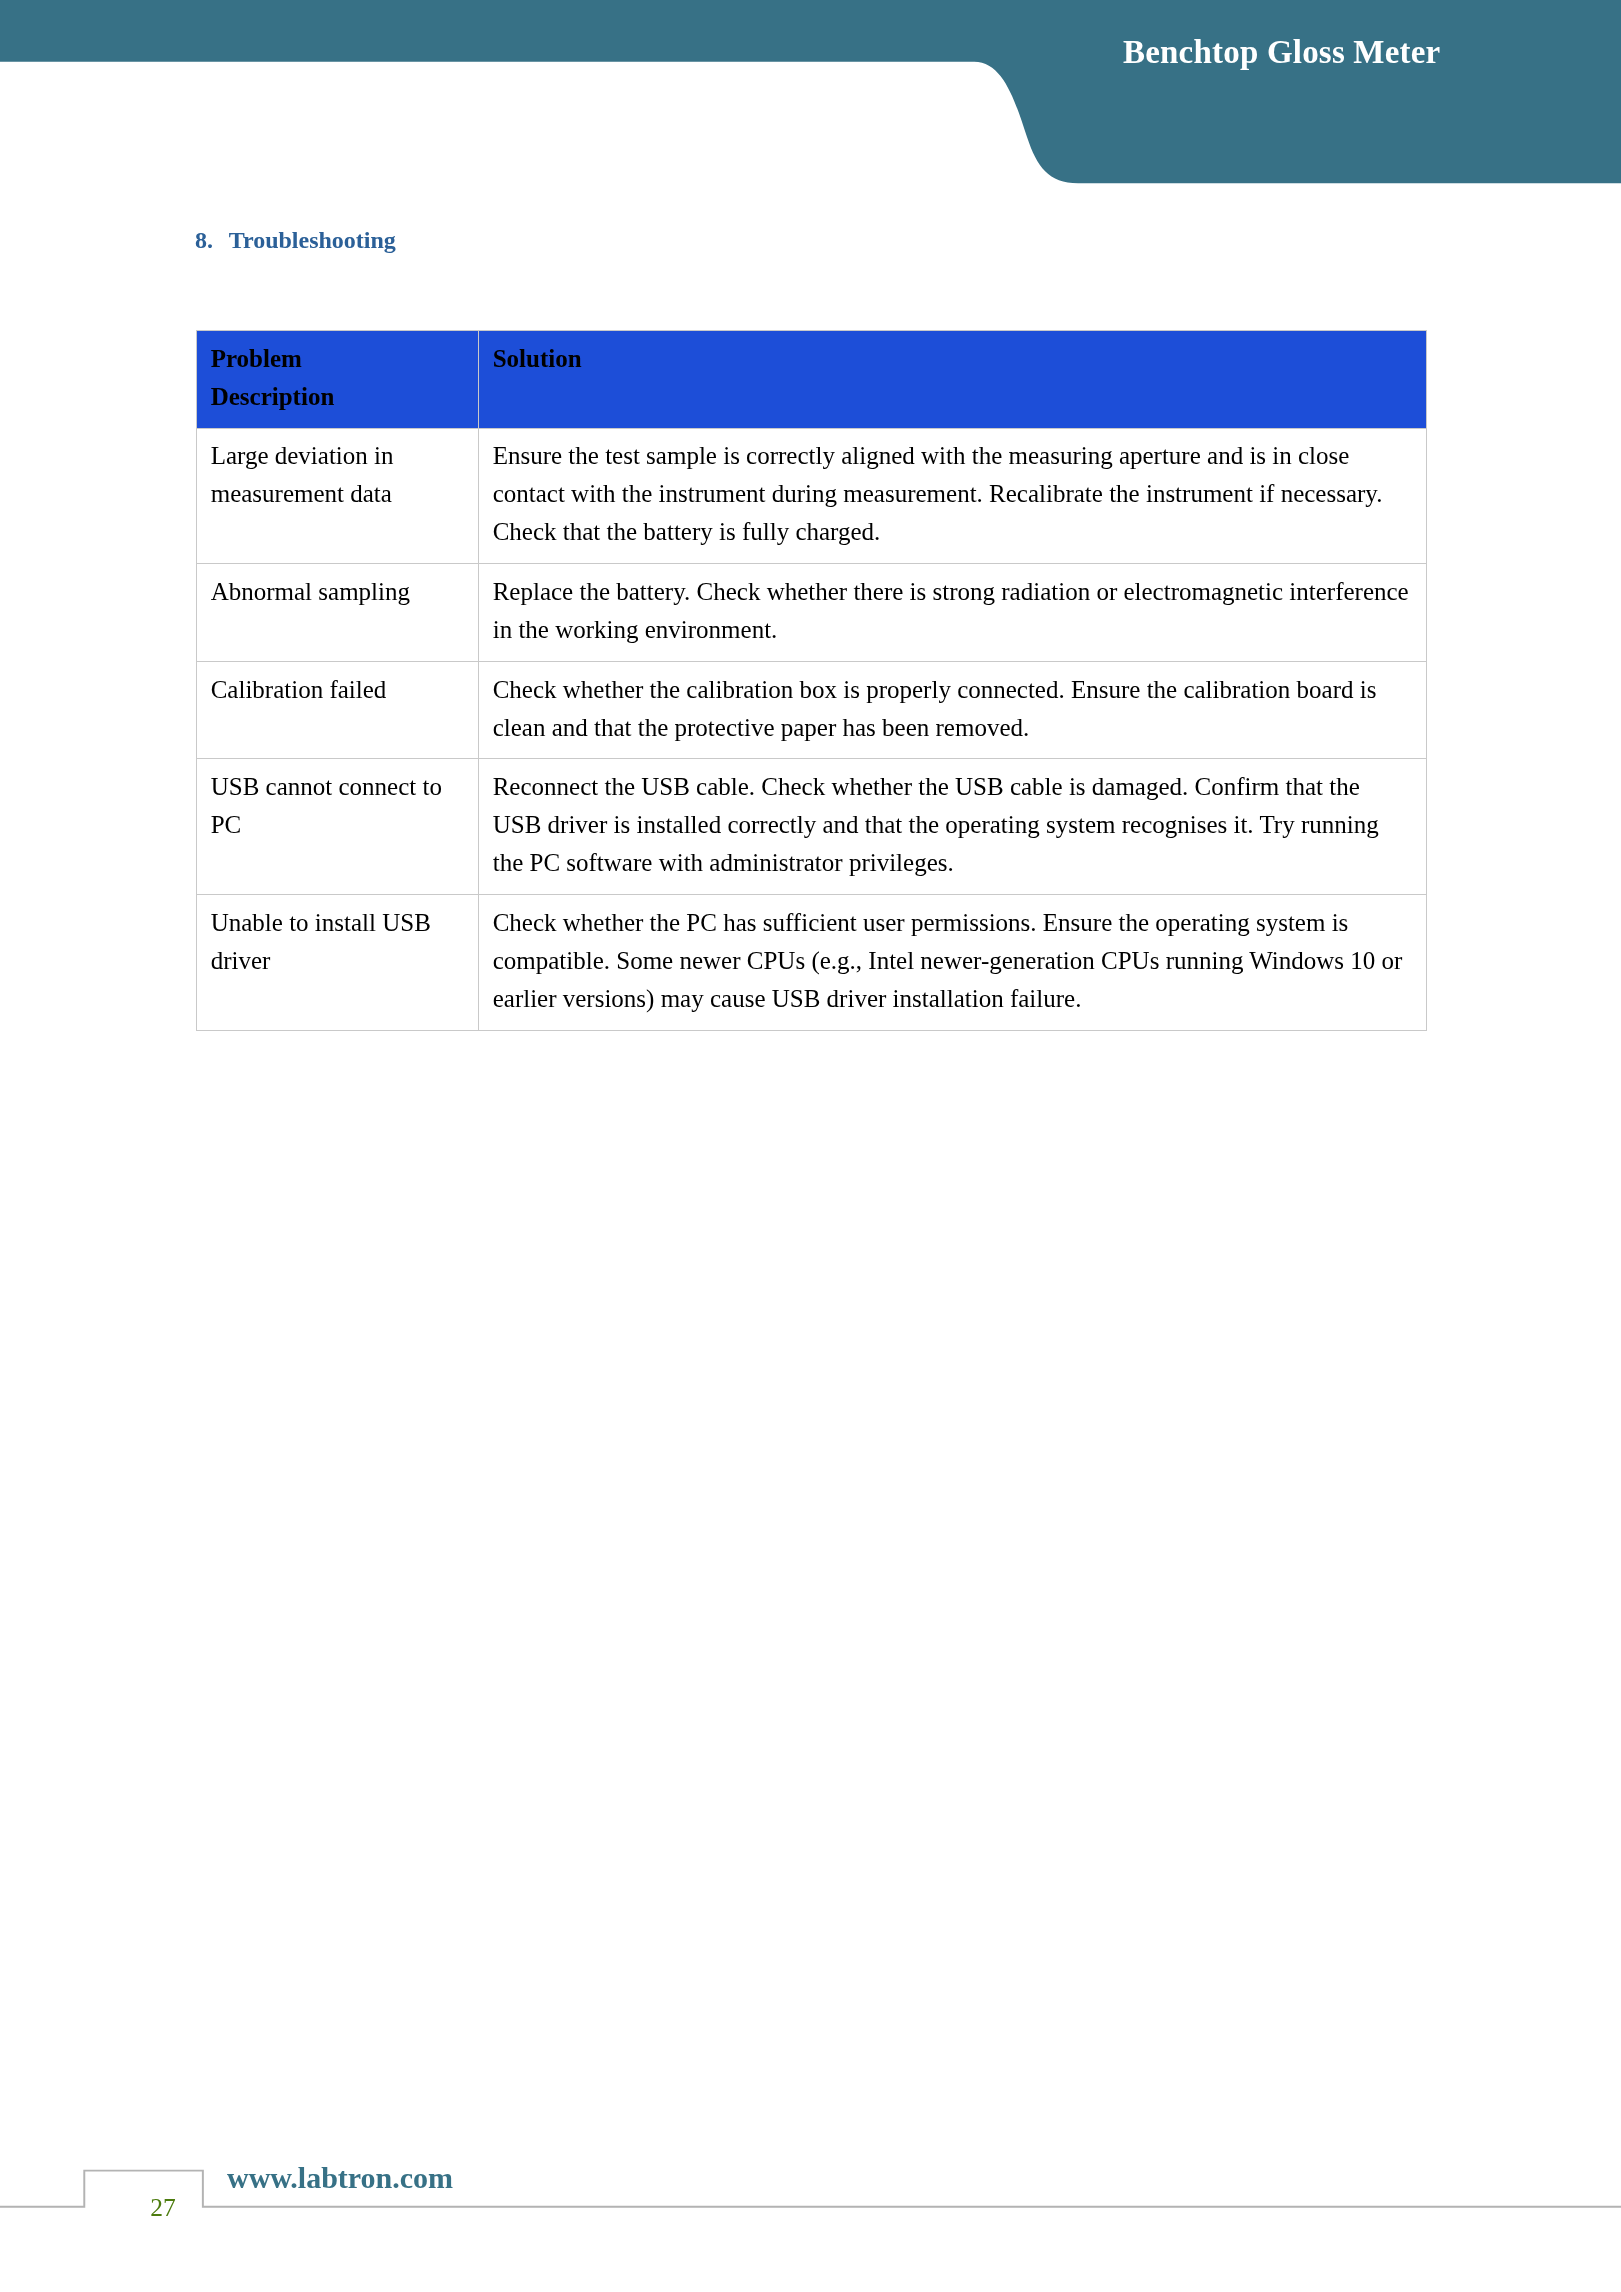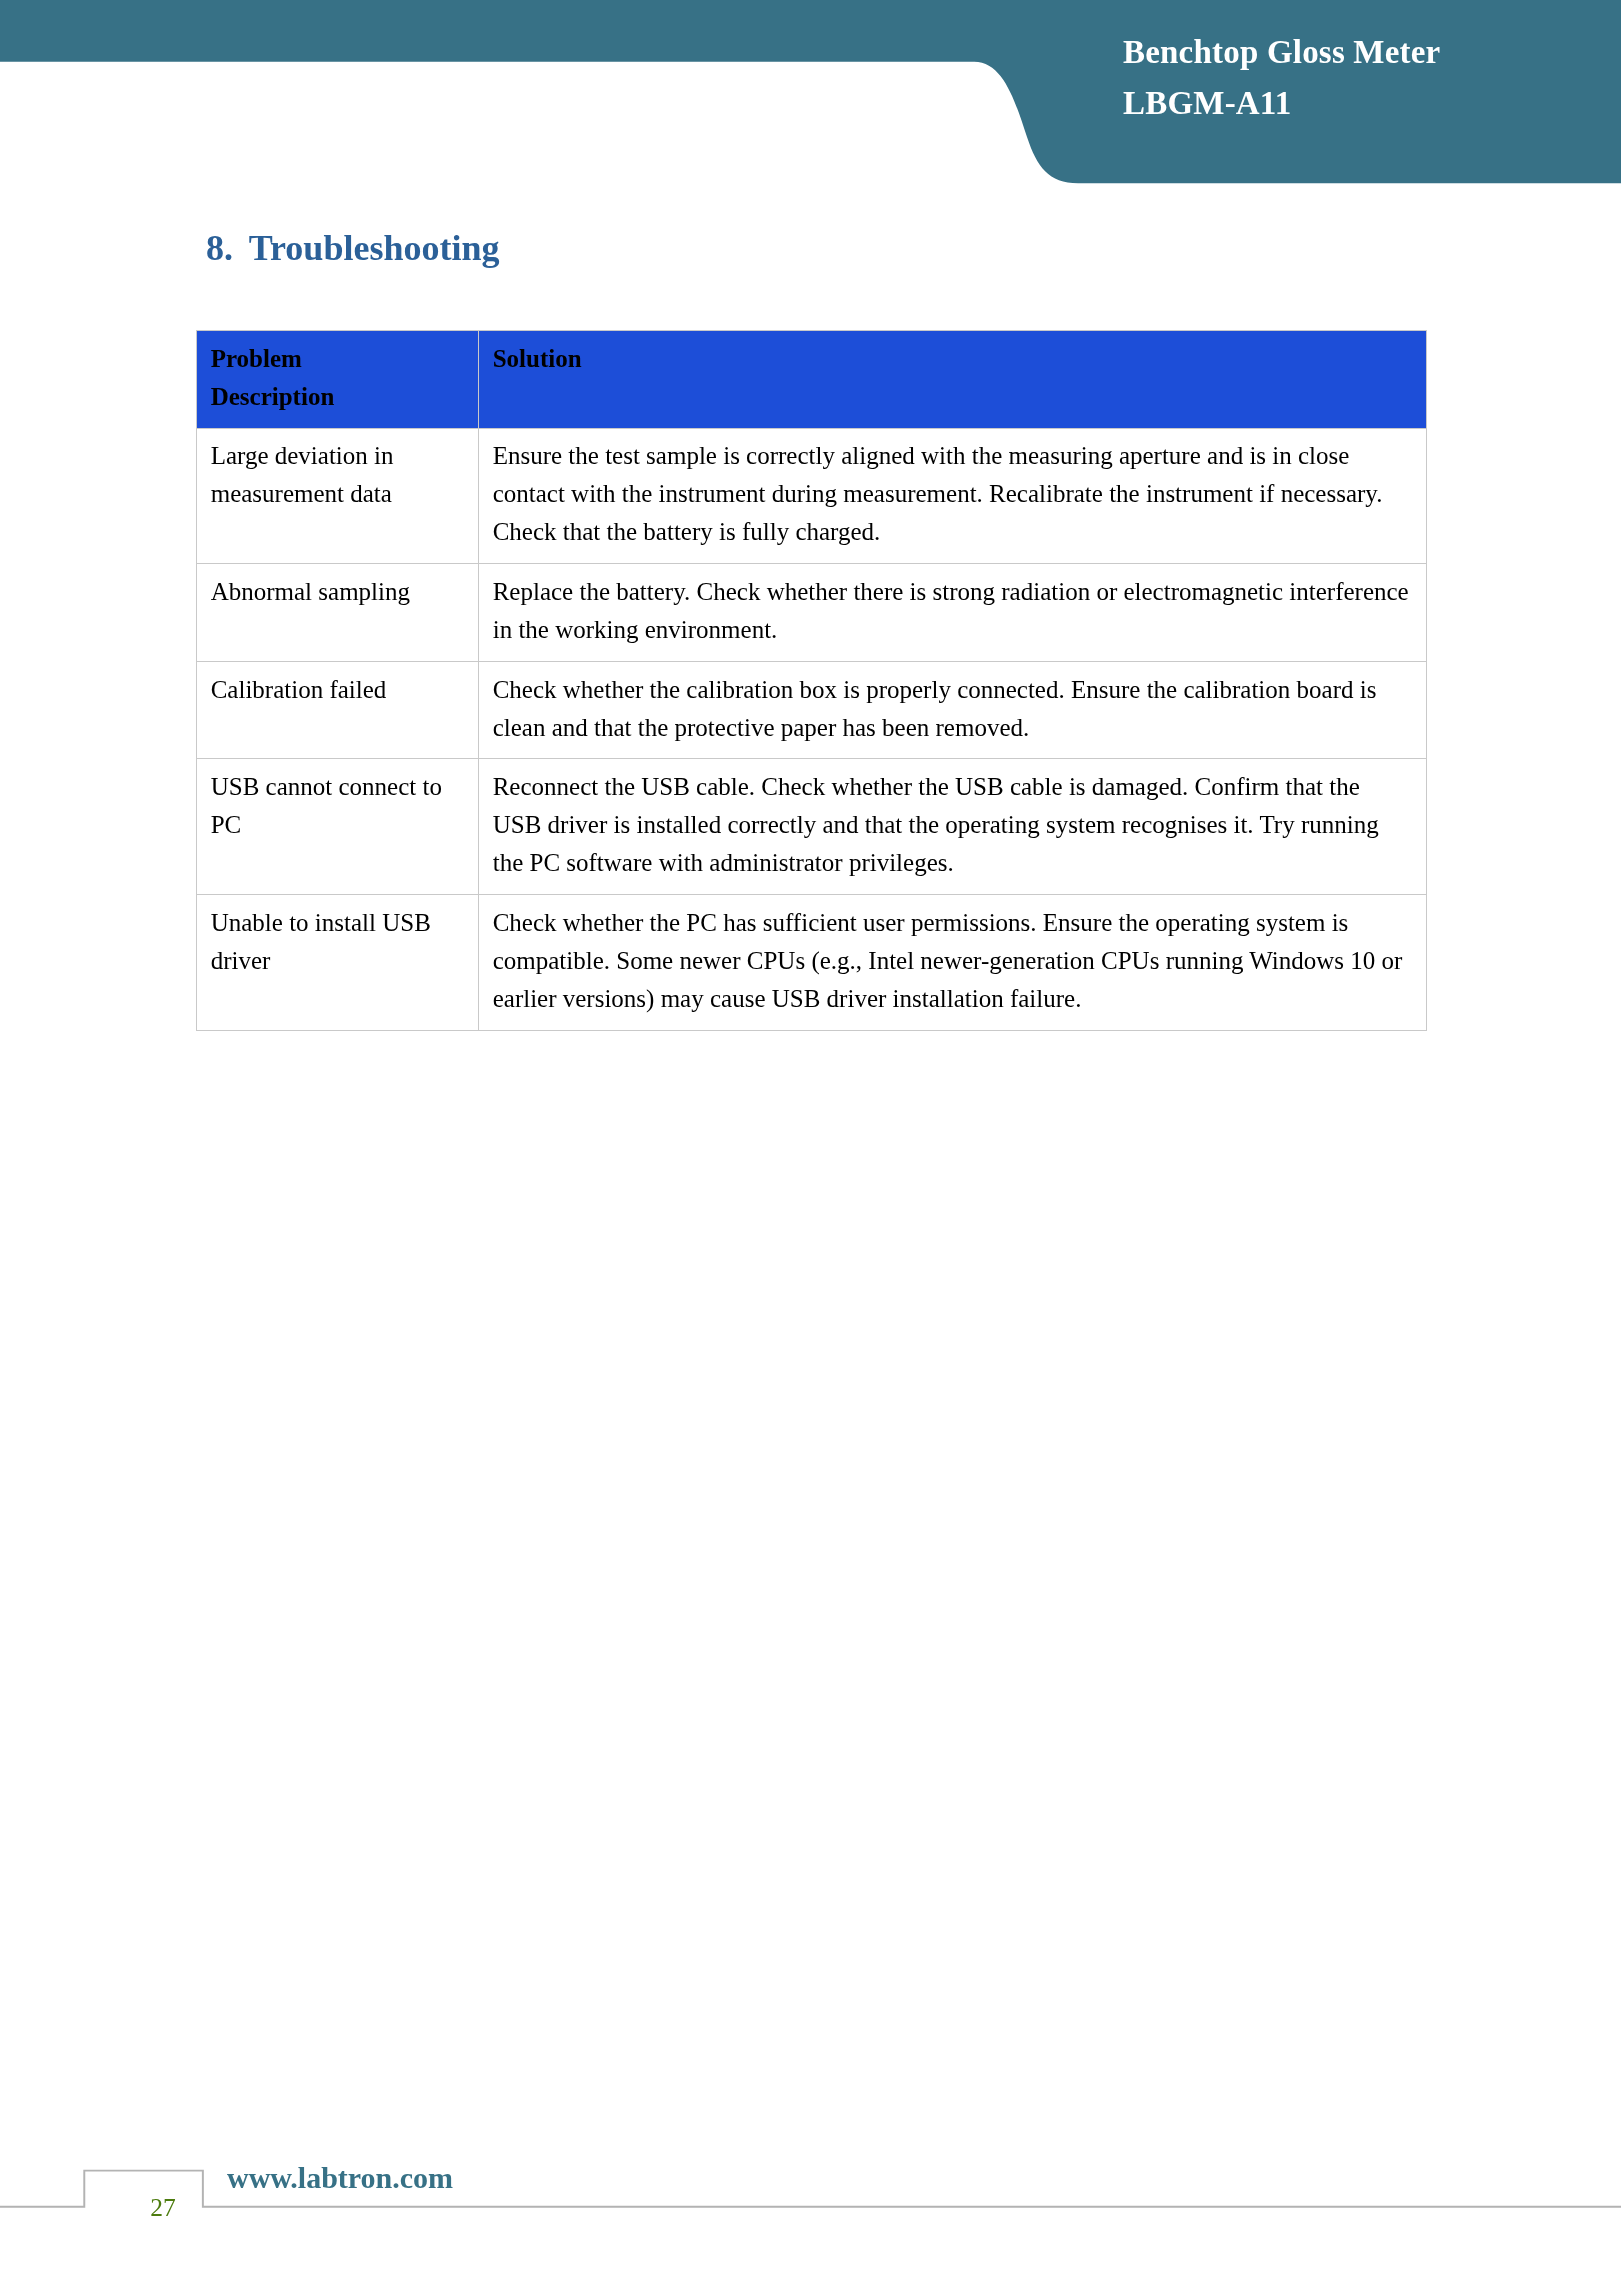--- a/index.html
+++ b/index.html
@@ -47,24 +47,24 @@
     font-size: 33px;
     line-height: 51px;
     letter-spacing: 0.2px;
     white-space: nowrap;
   }
 
   
   .section-heading {
     position: absolute;
     top: 227px;
-    left: 206px;
-    font-family: "Liberation Serif", "DejaVu Serif", serif;
-    font-weight: bold;
-    font-size: 36px;
+    left: 195px;
+    font-family: "Liberation Serif", "DejaVu Serif", serif;
+    font-weight: bold;
+    font-size: 24px;
     color: #2b6098;
     white-space: nowrap;
   }
   .section-number {
     display: inline-block;
     margin-right: 15.7px;
   }
 
   
   .trouble-table {
@@ -136,21 +136,20 @@
 
 <div class="page-header">
   <svg class="header-shape" viewBox="0 0 1654 200" preserveAspectRatio="none">
     <path d="M 0,0 L 1654,0 L 1654,187 L 1100,187
              C 1070,187 1058,170 1048,140
              C 1036,104 1024,63 994,63
              L 0,63 Z" fill="#377186"></path>
   </svg>
   <div class="header-titles">
     <div class="header-title-line">Benchtop Gloss Meter</div>
-    <div class="header-title-line">LBGM-A11</div>
   </div>
 </div>
 
 <div class="section-heading">
   <span class="section-number">8.</span><span>Troubleshooting</span>
 </div>
 
 <table class="trouble-table">
   <colgroup>
     <col class="col-problem">

